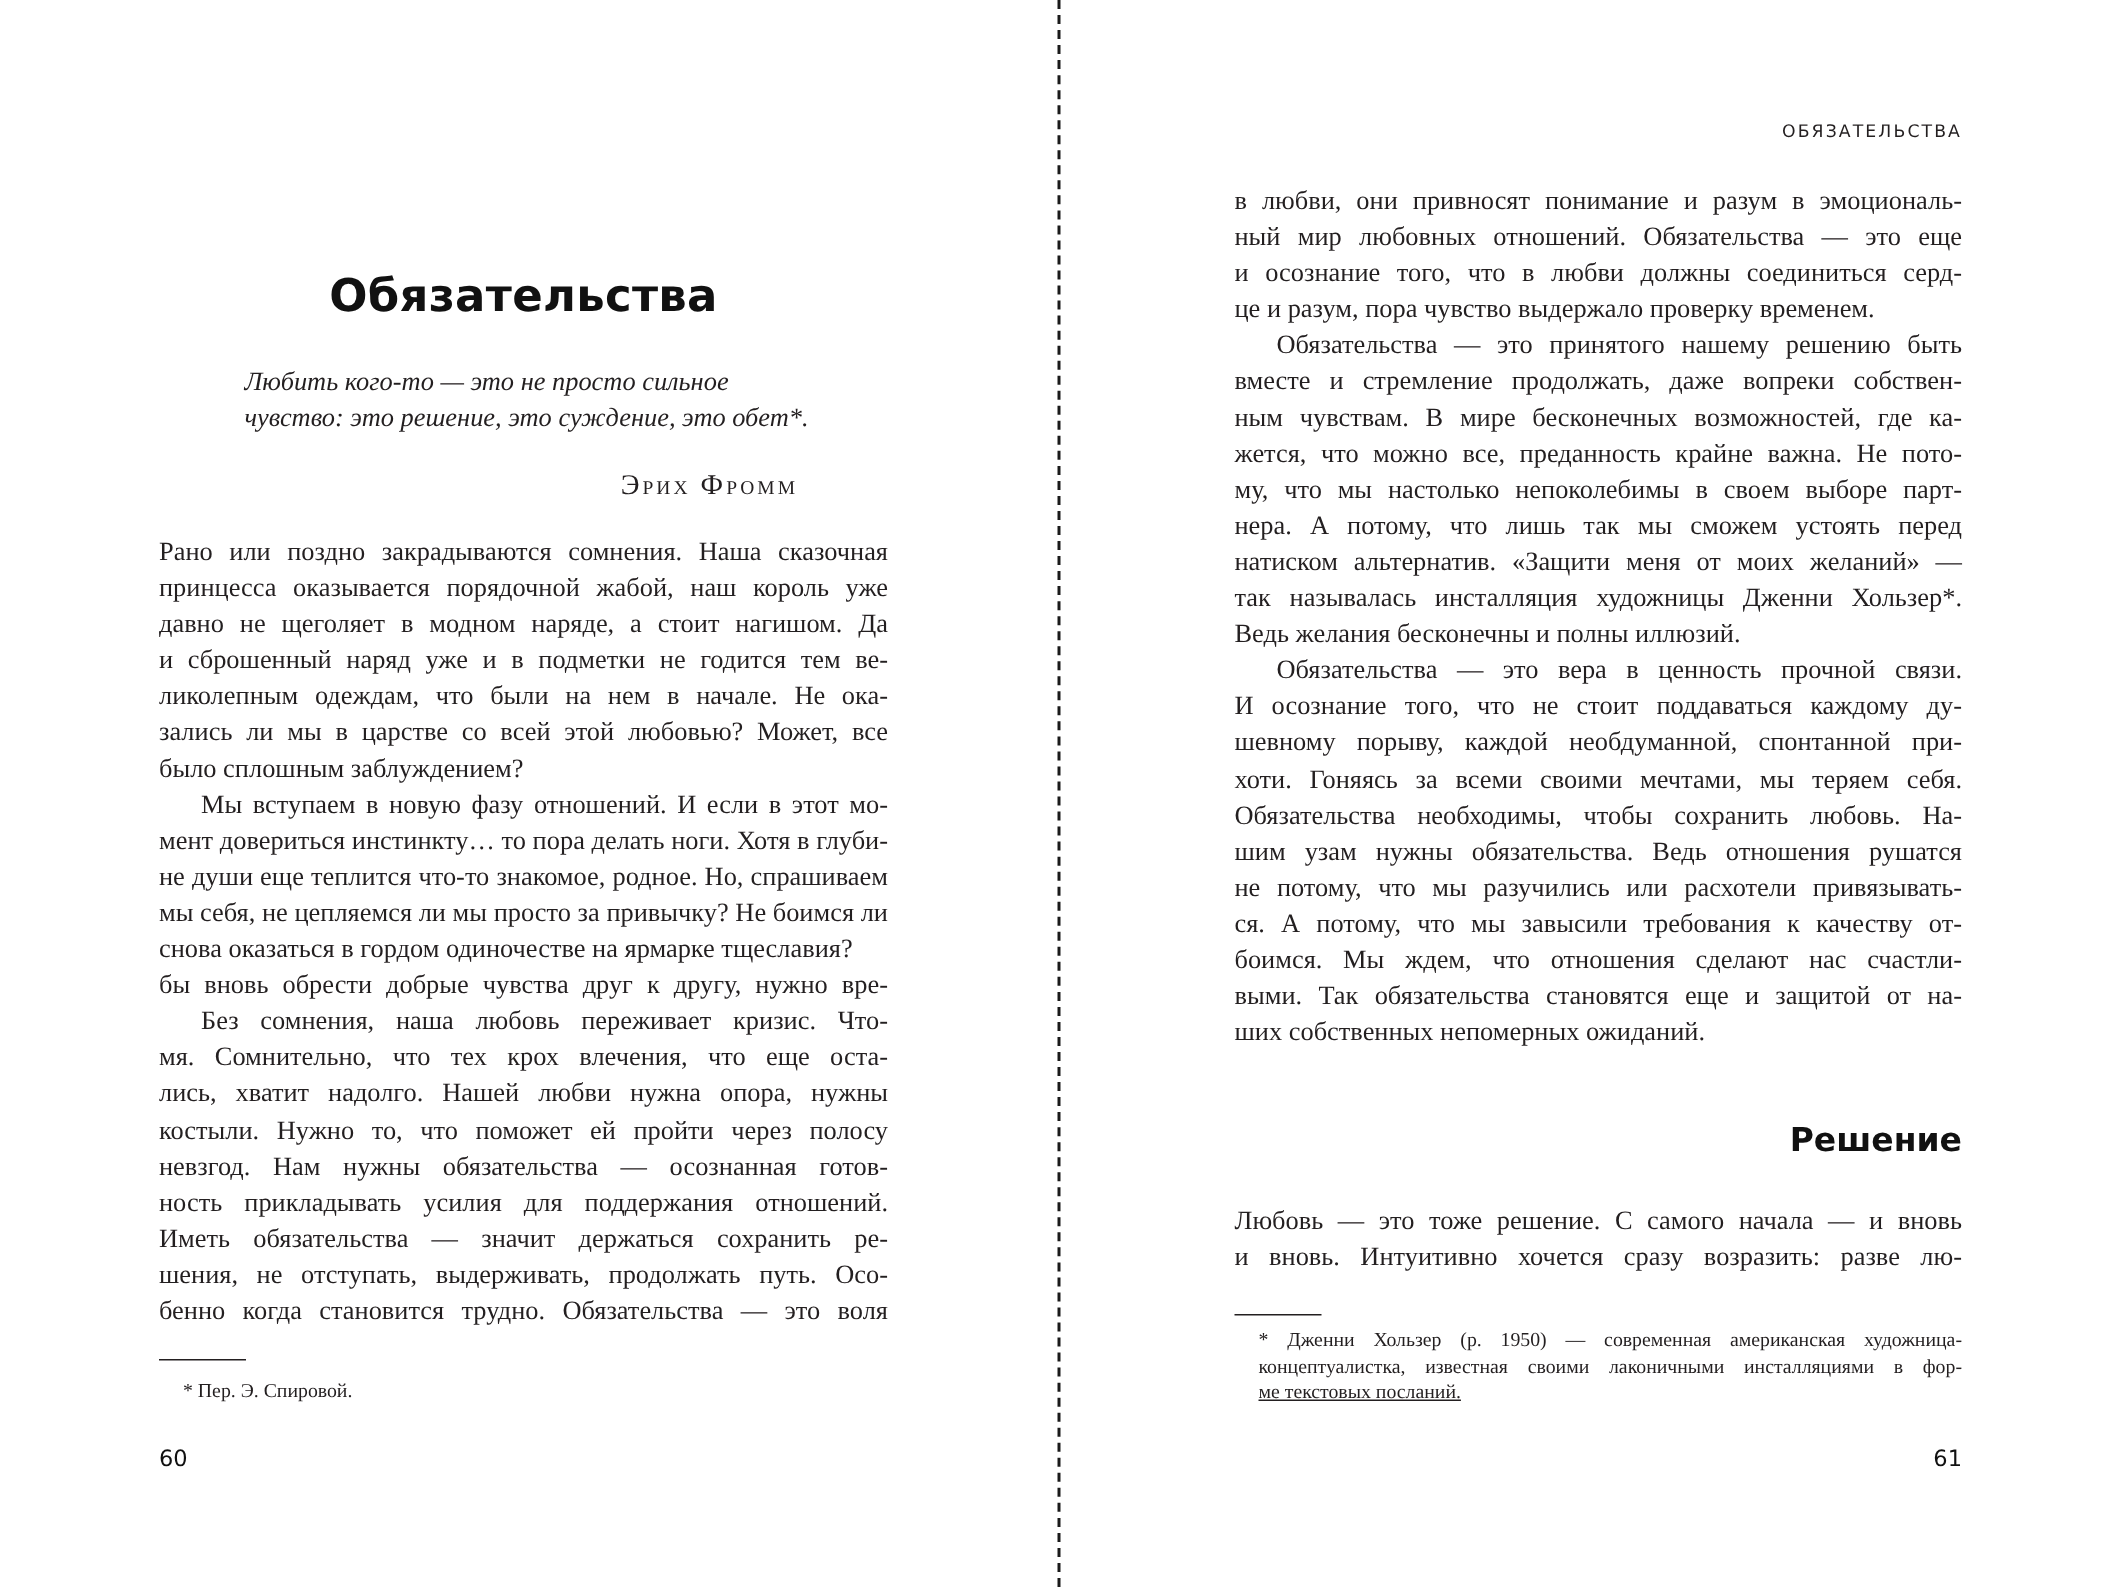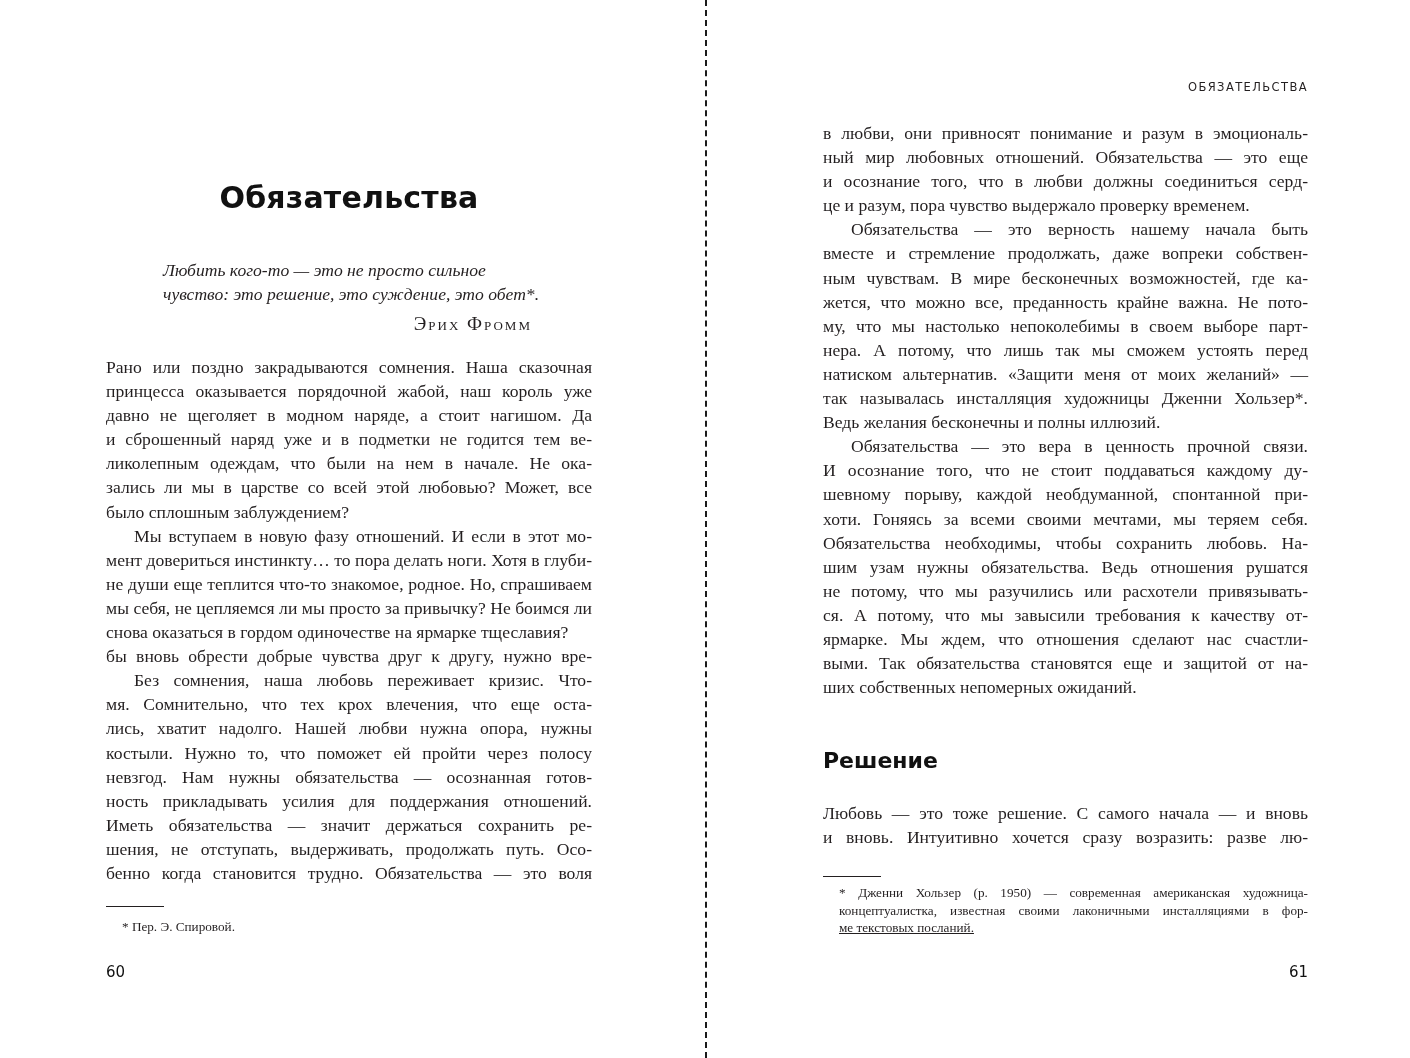--- a/index.html
+++ b/index.html
@@ -7,32 +7,32 @@
   .divider { position: absolute; left: 705px; top: 0; width: 0; height: 1058px; border-left: 2px dashed #1a1a1a; }
   .page { position: absolute; top: 0; height: 1058px; }
   .page-left { left: 106px; width: 486px; }
   .page-right { left: 823px; width: 485px; }
   .serif { font-family: "Liberation Serif", "DejaVu Serif", serif; font-size: 17.6px; line-height: 24.1px; }
   .sans { font-family: "DejaVu Sans", "Liberation Sans", sans-serif; }
   .p { text-align: justify; margin: 0; }
   .line { display: block; text-align: justify; text-align-last: justify; white-space: nowrap; }
   .line.last { text-align-last: left; }
   .chapter-title { position: absolute; top: 180px; left: 0; width: 486px; text-align: center; font-size: 30px; font-weight: bold; letter-spacing: 0.2px; margin: 0; color: #111; }
-  .epigraph { position: absolute; top: 258px; left: 57px; width: 375px; font-style: italic; }
+  .epigraph { position: absolute; top: 242px; left: 57px; width: 375px; font-style: italic; }
   .epigraph .eline { display: block; white-space: nowrap; }
   .epigraph-author { position: absolute; top: 313px; right: 60px; font-family: "Liberation Serif", serif; font-size: 19px; letter-spacing: 2px; font-variant: small-caps; color: #231f20; }
   .body-left { position: absolute; top: 355px; left: 0; width: 486px; }
   .fn-rule { position: absolute; width: 58px; height: 0; border-top: 1.5px solid #231f20; }
   .footnote { position: absolute; font-family: "Liberation Serif", serif; font-size: 13.2px; line-height: 17.5px; }
   .footnote .fline { display: block; white-space: nowrap; text-align: justify; text-align-last: justify; }
   .footnote .fline.last { text-align-last: left; text-decoration: underline; }
   .folio { position: absolute; top: 963px; font-size: 15px; font-weight: 500; color: #111; }
   .running-head { position: absolute; top: 80px; right: 0; font-size: 11.5px; letter-spacing: 1.4px; color: #231f20; }
   .body-right-1 { position: absolute; top: 121px; left: 0; width: 485px; }
-  .section-title { position: absolute; top: 748px; left: 0; width: 485px; text-align: left; font-size: 22px; font-weight: bold; margin: 0; color: #111; }
+  .section-title { position: absolute; top: 748px; left: 0; width: 485px; text-align: right; font-size: 22px; font-weight: bold; margin: 0; color: #111; }
   .body-right-2 { position: absolute; top: 801px; left: 0; width: 485px; }
 </style>
 </head>
 <body>
 
 <div class="divider"></div>
 
 <div class="page page-left">
   <h1 class="chapter-title sans">Обязательства</h1>
 
@@ -83,40 +83,40 @@
   <div class="running-head sans">ОБЯЗАТЕЛЬСТВА</div>
 
   <div class="body-right-1 serif" id="right-body-1">
       <div class="p">
         <span class="line">в любви, они привносят понимание и разум в эмоциональ-</span>
         <span class="line">ный мир любовных отношений. Обязательства — это еще</span>
         <span class="line">и осознание того, что в любви должны соединиться серд-</span>
         <span class="line last">це и разум, пора чувство выдержало проверку временем.</span>
       </div>
       <div class="p">
-        <span class="line" style="text-indent: 28px;">Обязательства — это верность нашему начала быть</span>
+        <span class="line" style="text-indent: 28px;">Обязательства — это принятого нашему решению быть</span>
         <span class="line">вместе и стремление продолжать, даже вопреки собствен-</span>
         <span class="line">ным чувствам. В мире бесконечных возможностей, где ка-</span>
         <span class="line">жется, что можно все, преданность крайне важна. Не пото-</span>
         <span class="line">му, что мы настолько непоколебимы в своем выборе парт-</span>
         <span class="line">нера. А потому, что лишь так мы сможем устоять перед</span>
         <span class="line">натиском альтернатив. «Защити меня от моих желаний» —</span>
         <span class="line">так называлась инсталляция художницы Дженни Хользер*.</span>
         <span class="line last">Ведь желания бесконечны и полны иллюзий.</span>
       </div>
       <div class="p">
         <span class="line" style="text-indent: 28px;">Обязательства — это вера в ценность прочной связи.</span>
         <span class="line">И осознание того, что не стоит поддаваться каждому ду-</span>
         <span class="line">шевному порыву, каждой необдуманной, спонтанной при-</span>
         <span class="line">хоти. Гоняясь за всеми своими мечтами, мы теряем себя.</span>
         <span class="line">Обязательства необходимы, чтобы сохранить любовь. На-</span>
         <span class="line">шим узам нужны обязательства. Ведь отношения рушатся</span>
         <span class="line">не потому, что мы разучились или расхотели привязывать-</span>
         <span class="line">ся. А потому, что мы завысили требования к качеству от-</span>
-        <span class="line">ярмарке. Мы ждем, что отношения сделают нас счастли-</span>
+        <span class="line">боимся. Мы ждем, что отношения сделают нас счастли-</span>
         <span class="line">выми. Так обязательства становятся еще и защитой от на-</span>
         <span class="line last">ших собственных непомерных ожиданий.</span>
       </div>
     </div>
 
   <h2 class="section-title sans">Решение</h2>
 
   <div class="body-right-2 serif" id="right-body-2">
       <div class="p">
         <span class="line">Любовь — это тоже решение. С самого начала — и вновь</span>

